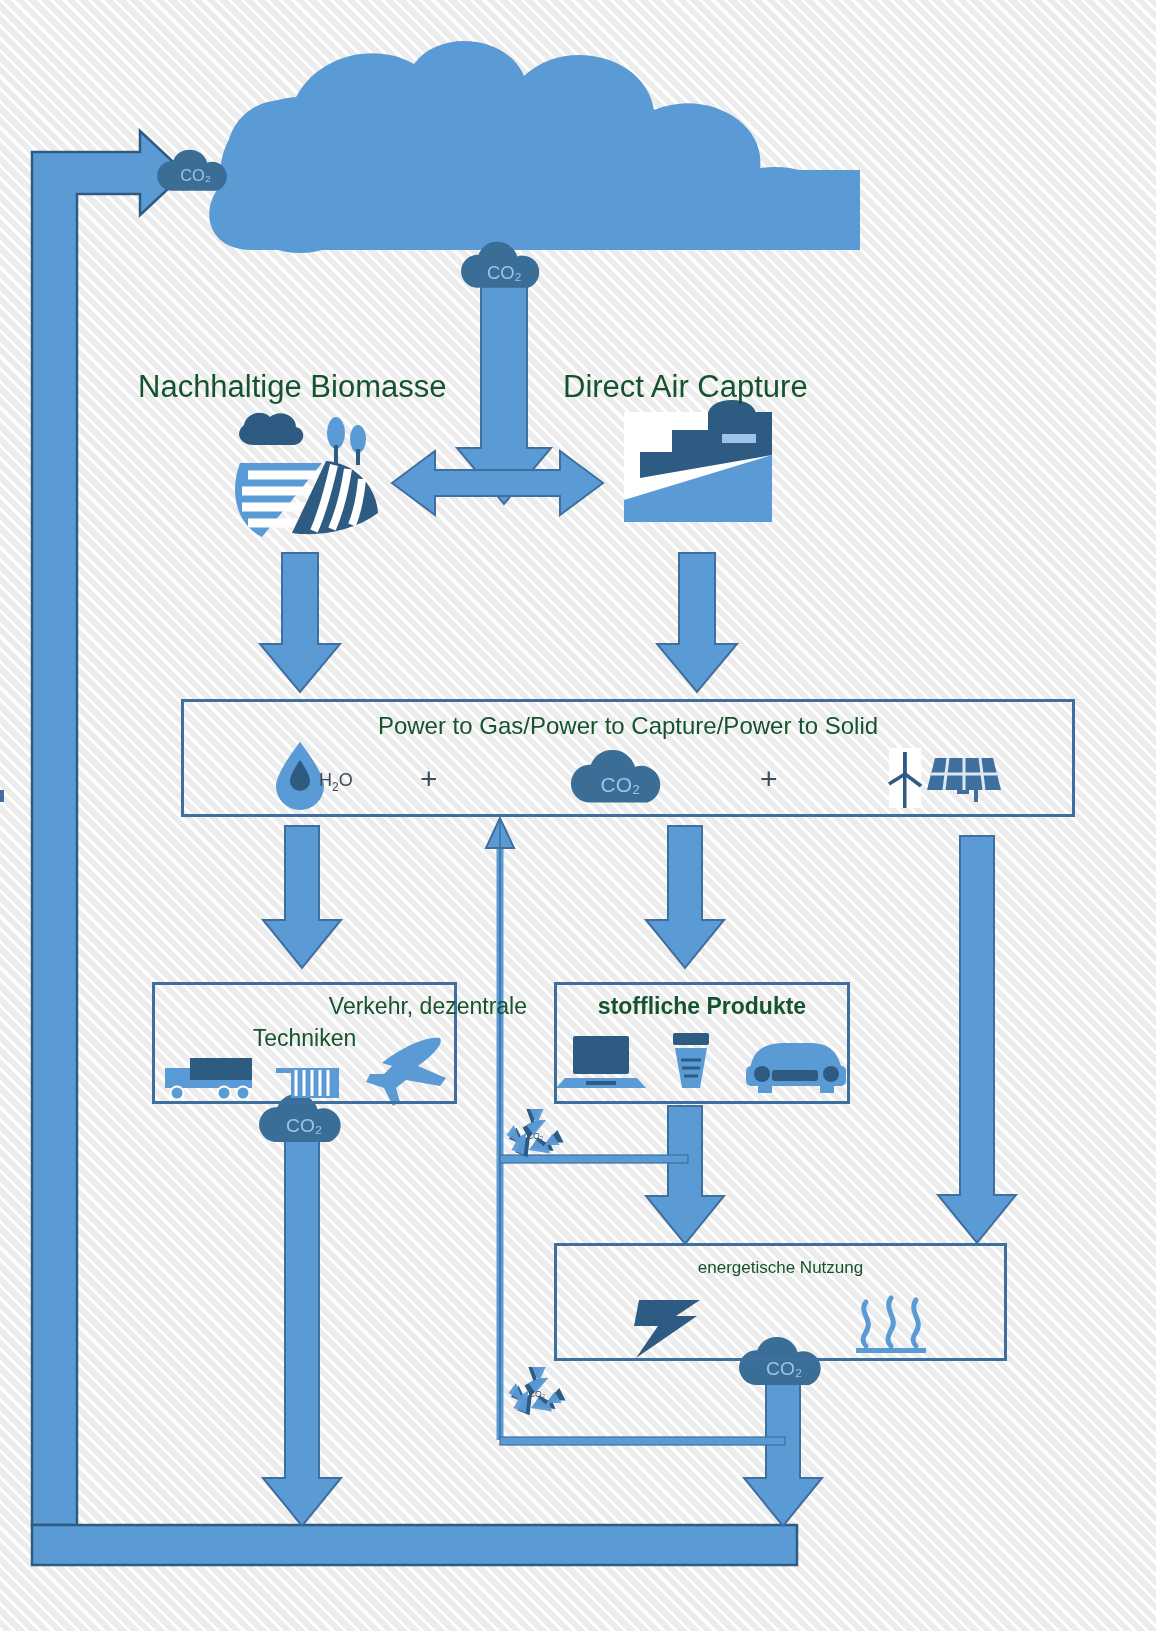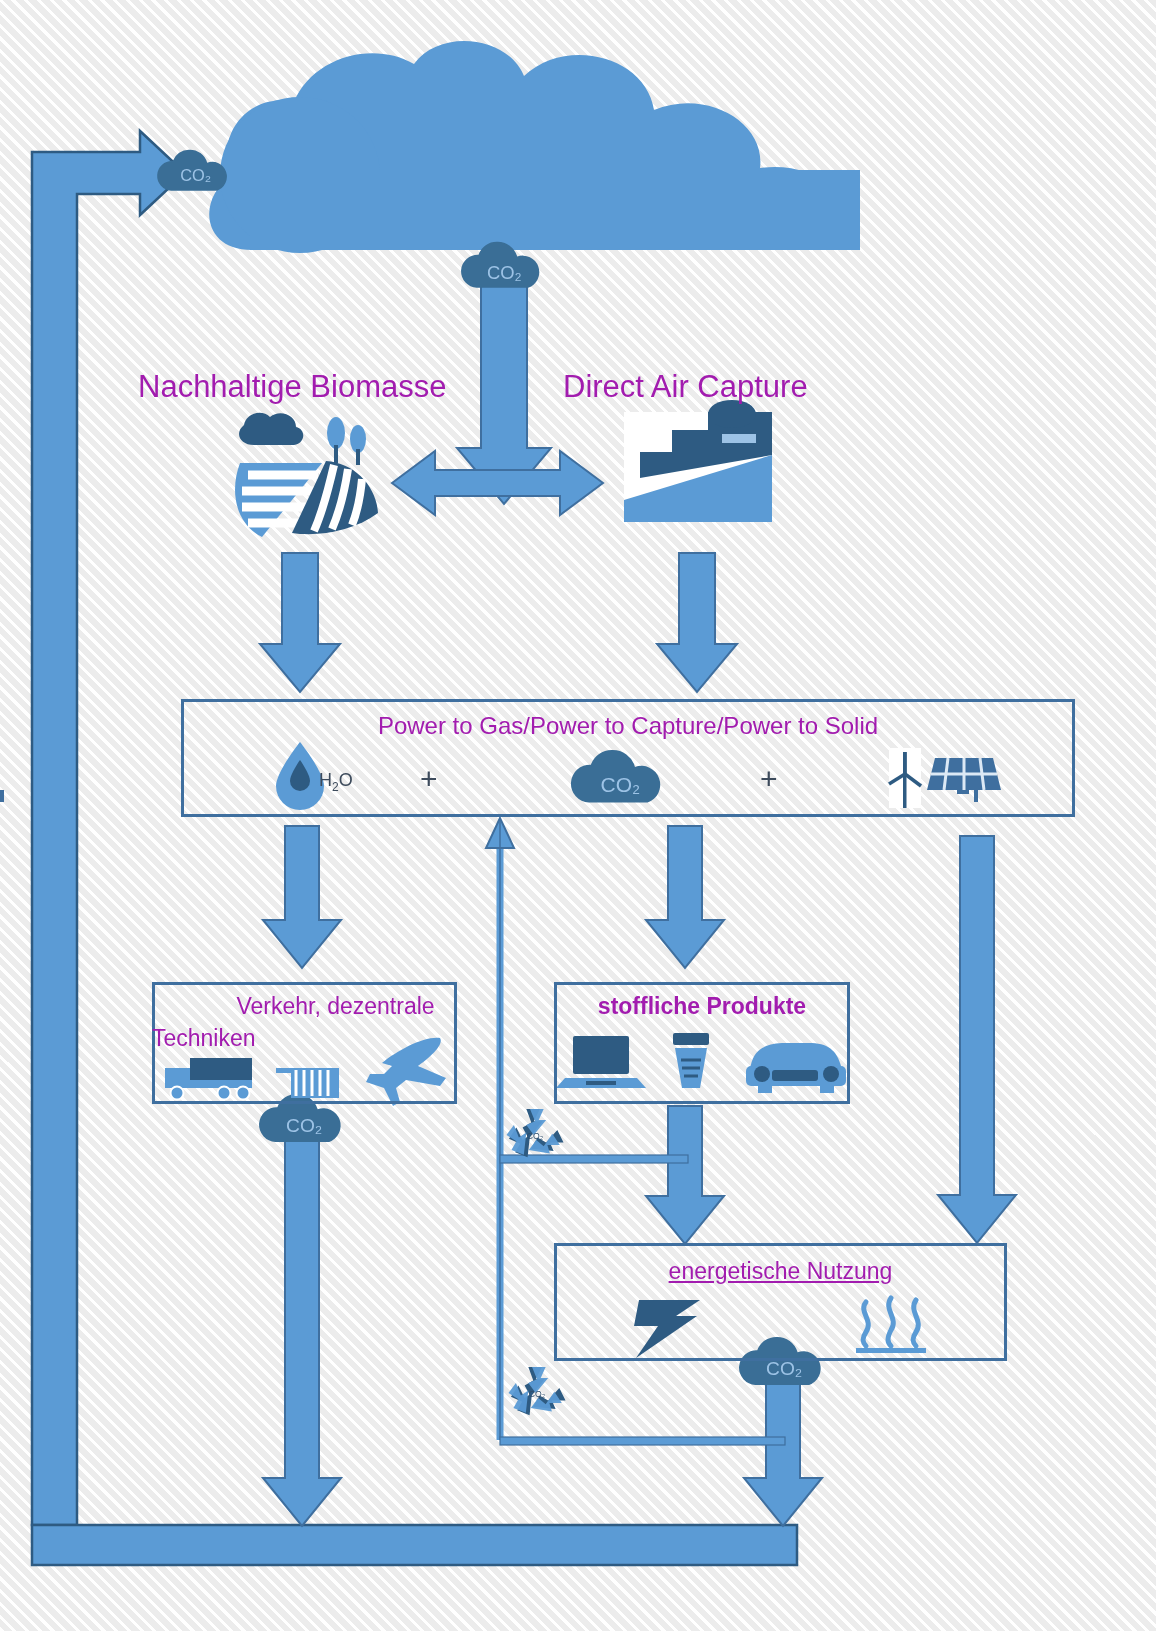--- a/index.html
+++ b/index.html
@@ -7,21 +7,21 @@
     width:1156px;height:1631px;position:relative;overflow:hidden;
     font-family:"Liberation Sans","DejaVu Sans",sans-serif;
     background-color:#ededed;
     background-image:repeating-linear-gradient(45deg,
         #ffffff 0px,#ffffff 3px,
         #ececec 3px,#ececec 9px);
   }
   #stage{position:absolute;left:0;top:0;width:1156px;height:1631px;}
   svg.layer{position:absolute;left:0;top:0;width:1156px;height:1631px;overflow:visible;}
 
-  .lbl{position:absolute;color:#a21caf;white-space:nowrap;}
+  .lbl{position:absolute;color:#14532d;white-space:nowrap;}
   .atmo-label{
     position:absolute;color:#ffffff;font-size:36px;left:398px;top:152px;letter-spacing:.3px;
   }
   .hdr{font-size:31px;}
   .plus{position:absolute;font-size:30px;color:#3d4b5c;}
 
   .box{position:absolute;border:3px solid #3f6f9f;box-sizing:border-box;}
   .co2cloudtxt{font-size:20px;fill:#9dc3e6;font-family:"Liberation Sans",sans-serif;}
   .recyctxt{font-size:14px;fill:#2e4d6b;font-family:"Liberation Sans",sans-serif;}
   .h2o{position:absolute;font-size:18px;color:#3d4b5c;margin-left:36px;}
@@ -271,22 +271,22 @@
 
   <div class="box" style="left:181px;top:699px;width:894px;height:118px;"></div>
   <div class="lbl" style="left:181px;top:712px;width:894px;text-align:center;font-size:24px;">Power to Gas/Power to Capture/Power to Solid</div>
   <div class="h2o" style="left:283px;top:770px;">
     <span>H</span><sub>2</sub><span>O</span>
   </div>
   <div class="plus" style="left:420px;top:762px;">+</div>
   <div class="plus" style="left:760px;top:762px;">+</div>
 
   <div class="box" style="left:152px;top:982px;width:305px;height:122px;"></div>
-  <div class="lbl" style="left:152px;top:993px;width:367px;text-align:center;font-size:23px;">Verkehr, dezentrale</div>
-  <div class="lbl" style="left:152px;top:1025px;width:305px;font-size:23px;">Techniken</div>
+  <div class="lbl" style="left:152px;top:993px;width:367px;text-align:right;font-size:23px;padding-left:8px;">Verkehr, dezentrale</div>
+  <div class="lbl" style="left:152px;top:1025px;width:305px;text-align:center;font-size:23px;">Techniken</div>
 
   <div class="box" style="left:554px;top:982px;width:296px;height:122px;"></div>
   <div class="lbl" style="left:554px;top:993px;width:296px;text-align:center;font-size:23px;font-weight:bold;">stoffliche Produkte</div>
 
   <div class="box" style="left:554px;top:1243px;width:453px;height:118px;"></div>
-  <div class="lbl" style="left:554px;top:1258px;width:453px;text-align:center;font-size:23px;text-decoration:underline;">energetische Nutzung</div>
+  <div class="lbl" style="left:554px;top:1258px;width:453px;text-align:center;font-size:17px;">energetische Nutzung</div>
 
 </div>
 
 </body></html>

